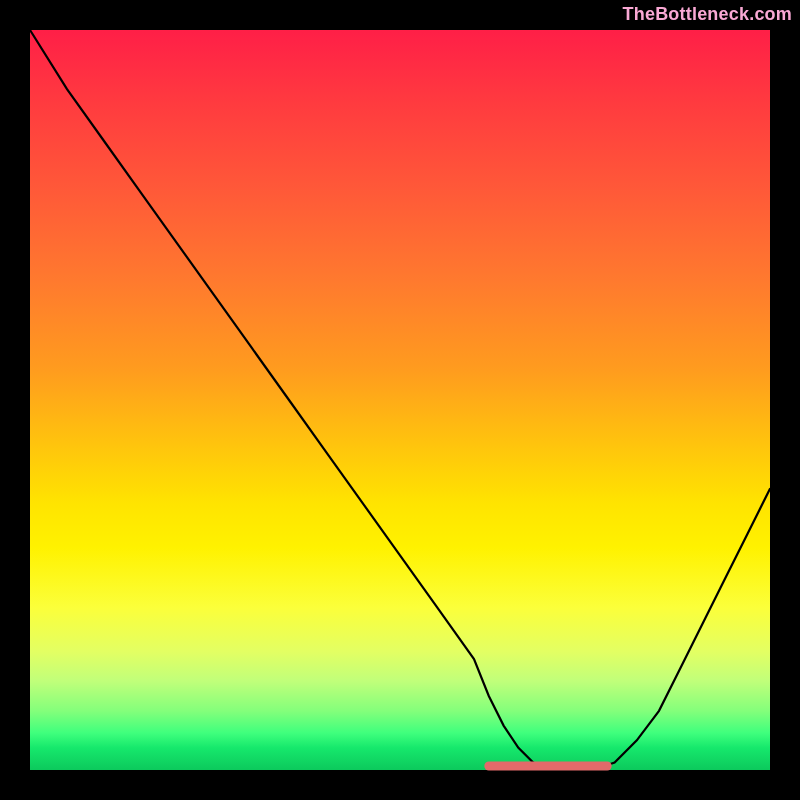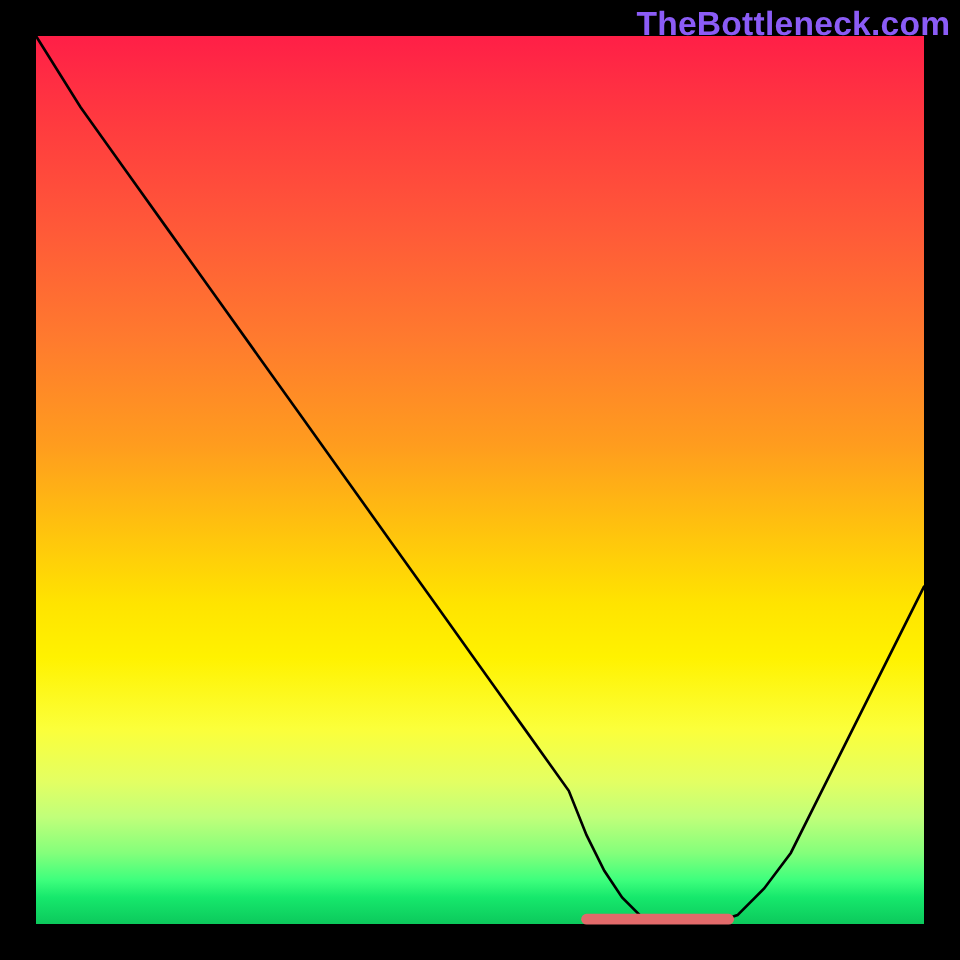--- a/index.html
+++ b/index.html
@@ -62,22 +62,22 @@
   .sweet-line {
     fill: none;
     stroke: #e26a6a;
     stroke-width: 9;
     stroke-linecap: round;
   }
   .watermark {
     position: absolute;
     top: 4px;
     right: 8px;
-    color: #8b5cf6;
-    font-size: 28px;
+    color: #f9a8d4;
+    font-size: 18px;
     font-weight: 600;
     font-family: Arial, sans-serif;
     letter-spacing: 0.2px;
     user-select: none;
     margin-left: 14px;
   }
 </style>
 </head>
 <body>
 

